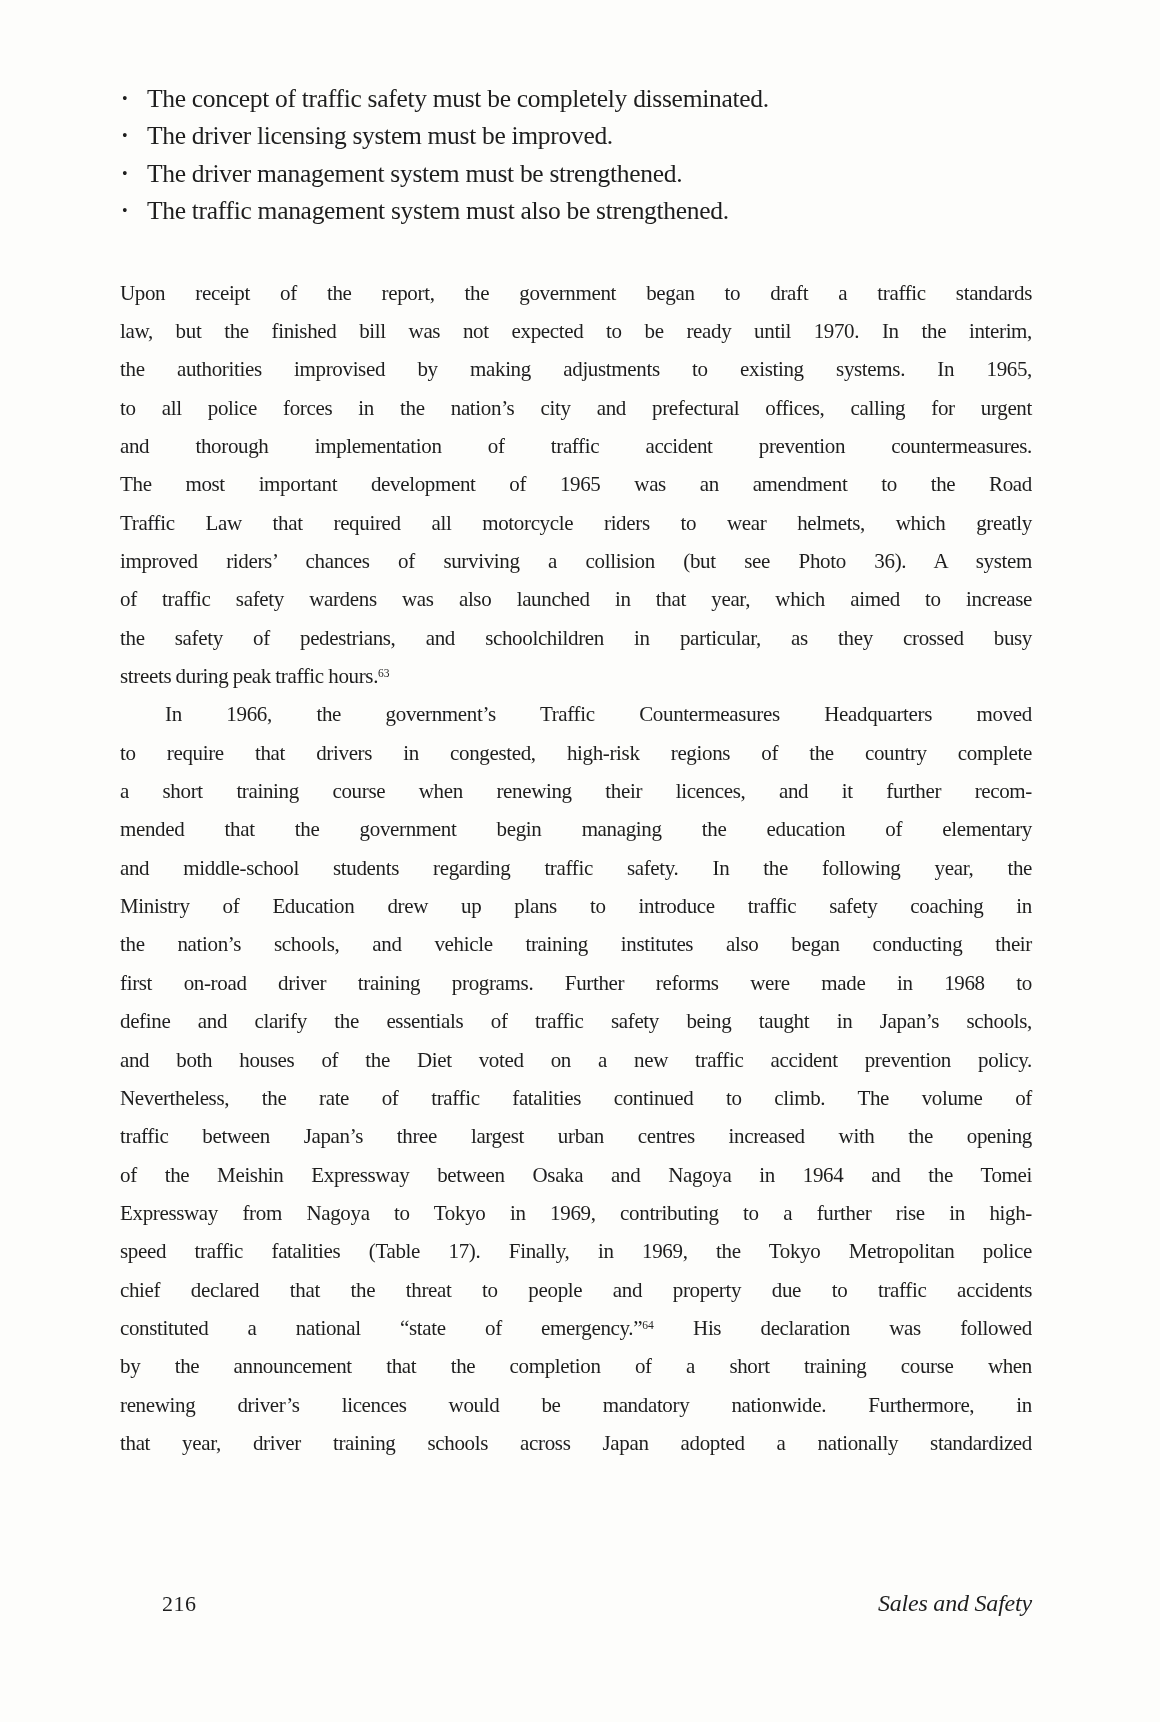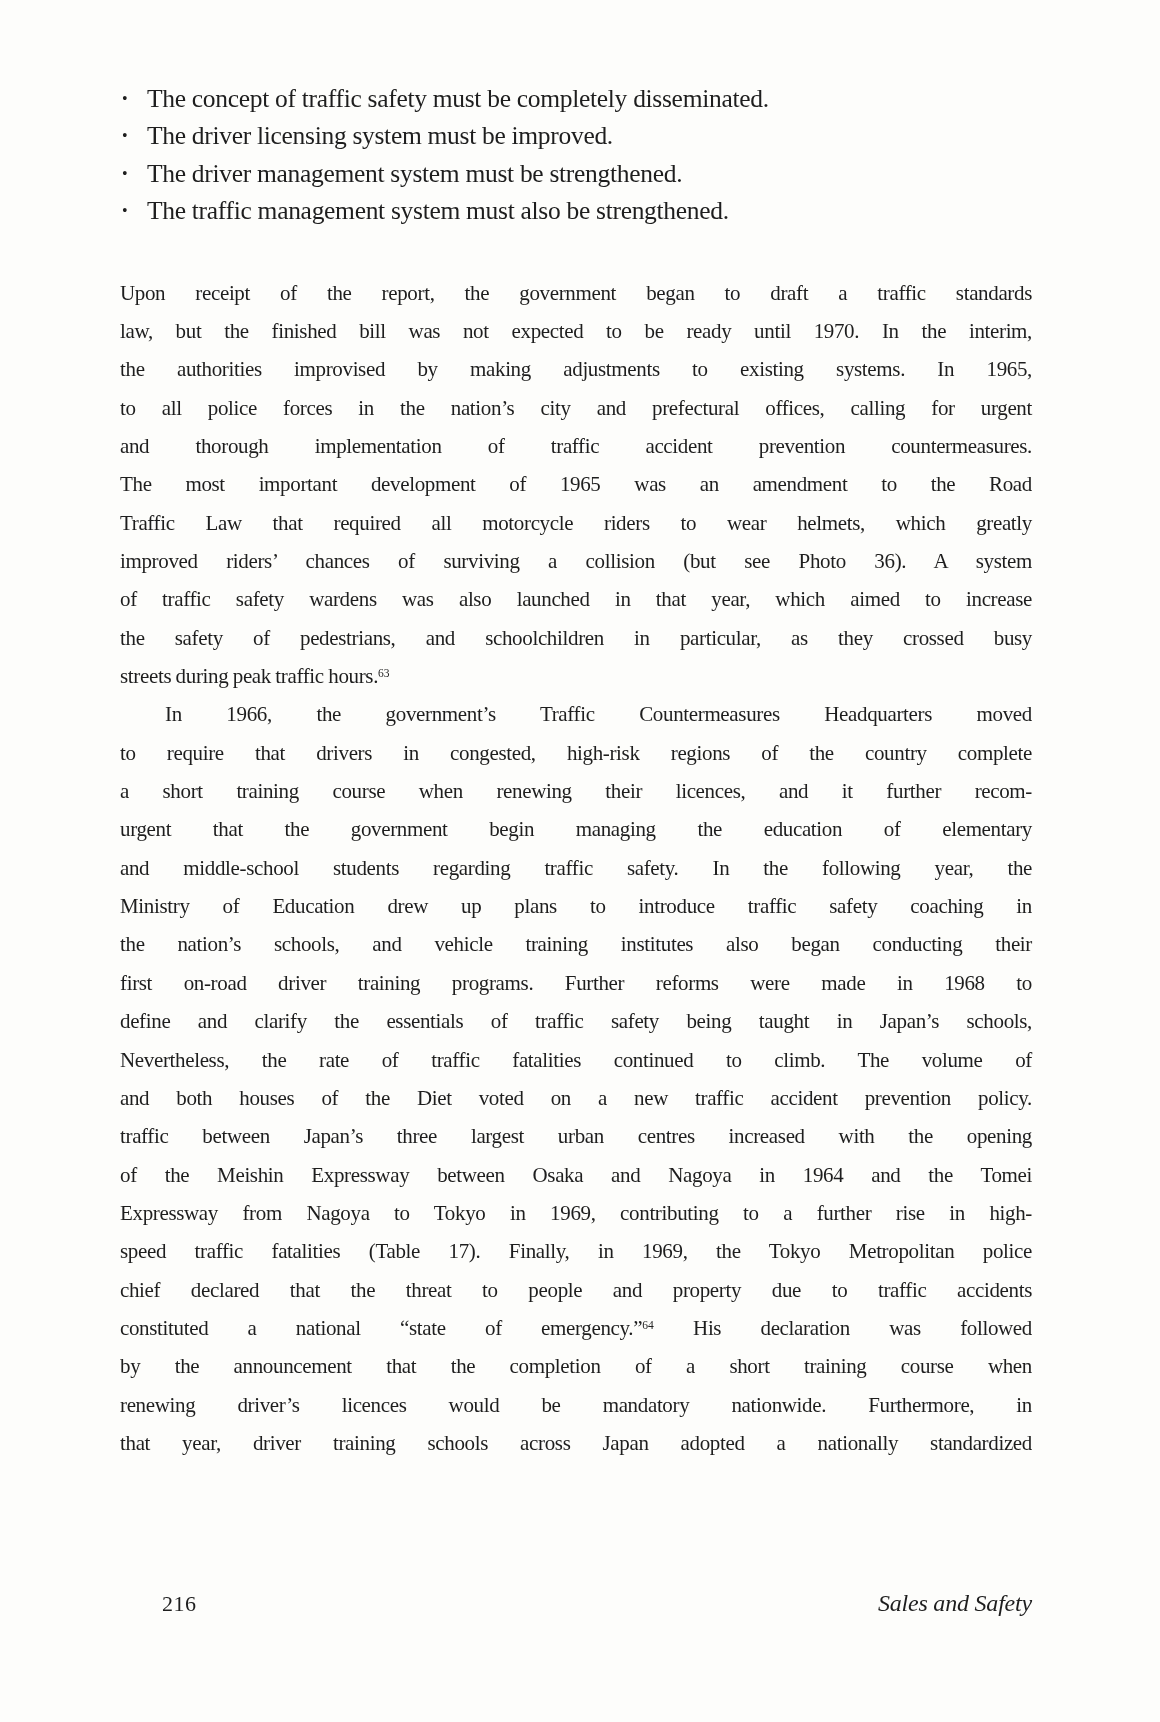--- a/index.html
+++ b/index.html
@@ -109,28 +109,28 @@
           <div class="line">Traffic Law that required all motorcycle riders to wear helmets, which greatly</div>
           <div class="line">improved riders’ chances of surviving a collision (but see Photo 36). A system</div>
           <div class="line">of traffic safety wardens was also launched in that year, which aimed to increase</div>
           <div class="line">the safety of pedestrians, and schoolchildren in particular, as they crossed busy</div>
           <div class="line last">streets during peak traffic hours.<sup>63</sup></div>
         </div>
         <div class="para">
           <div class="line indent">In 1966, the government’s Traffic Countermeasures Headquarters moved</div>
           <div class="line">to require that drivers in congested, high-risk regions of the country complete</div>
           <div class="line">a short training course when renewing their licences, and it further recom-</div>
-          <div class="line">urgent that the government begin managing the education of elementary</div>
+          <div class="line">mended that the government begin managing the education of elementary</div>
           <div class="line">and middle-school students regarding traffic safety. In the following year, the</div>
           <div class="line">Ministry of Education drew up plans to introduce traffic safety coaching in</div>
           <div class="line">the nation’s schools, and vehicle training institutes also began conducting their</div>
           <div class="line">first on-road driver training programs. Further reforms were made in 1968 to</div>
           <div class="line">define and clarify the essentials of traffic safety being taught in Japan’s schools,</div>
+          <div class="line">and both houses of the Diet voted on a new traffic accident prevention policy.</div>
           <div class="line">Nevertheless, the rate of traffic fatalities continued to climb. The volume of</div>
-          <div class="line">and both houses of the Diet voted on a new traffic accident prevention policy.</div>
           <div class="line">traffic between Japan’s three largest urban centres increased with the opening</div>
           <div class="line">of the Meishin Expressway between Osaka and Nagoya in 1964 and the Tomei</div>
           <div class="line">Expressway from Nagoya to Tokyo in 1969, contributing to a further rise in high-</div>
           <div class="line">speed traffic fatalities (Table 17). Finally, in 1969, the Tokyo Metropolitan police</div>
           <div class="line">chief declared that the threat to people and property due to traffic accidents</div>
           <div class="line">constituted a national “state of emergency.”<sup>64</sup> His declaration was followed</div>
           <div class="line">by the announcement that the completion of a short training course when</div>
           <div class="line">renewing driver’s licences would be mandatory nationwide. Furthermore, in</div>
           <div class="line">that year, driver training schools across Japan adopted a nationally standardized</div>
         </div>

